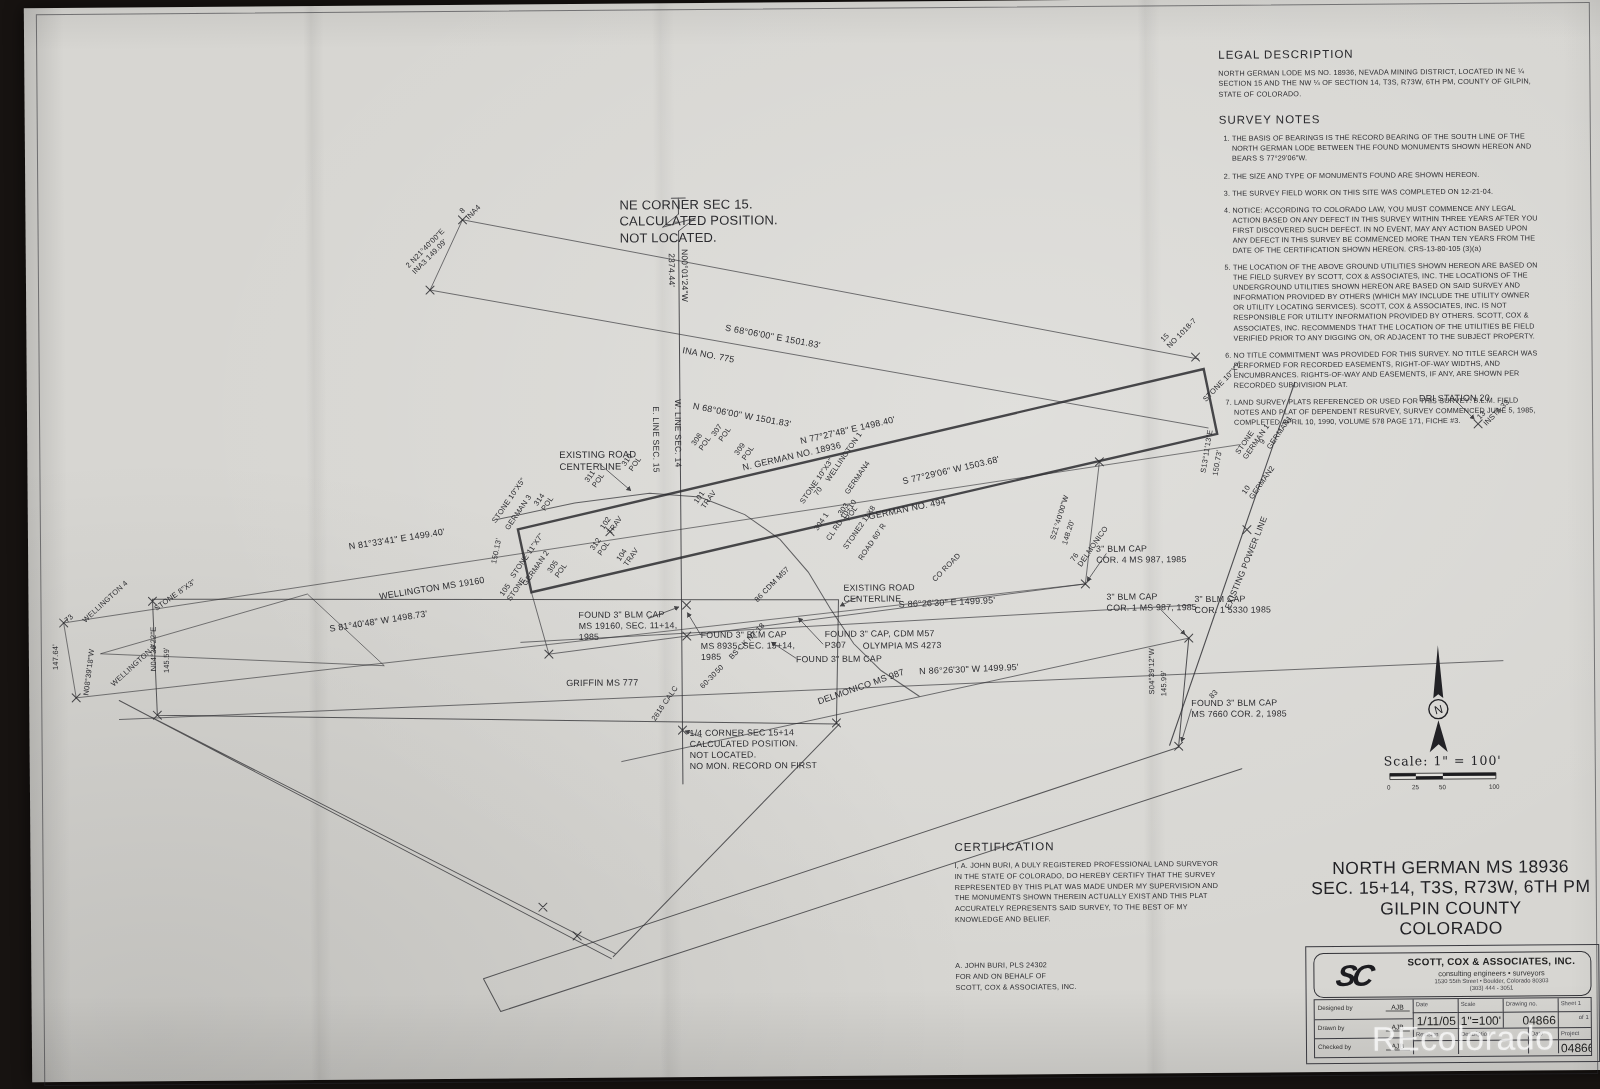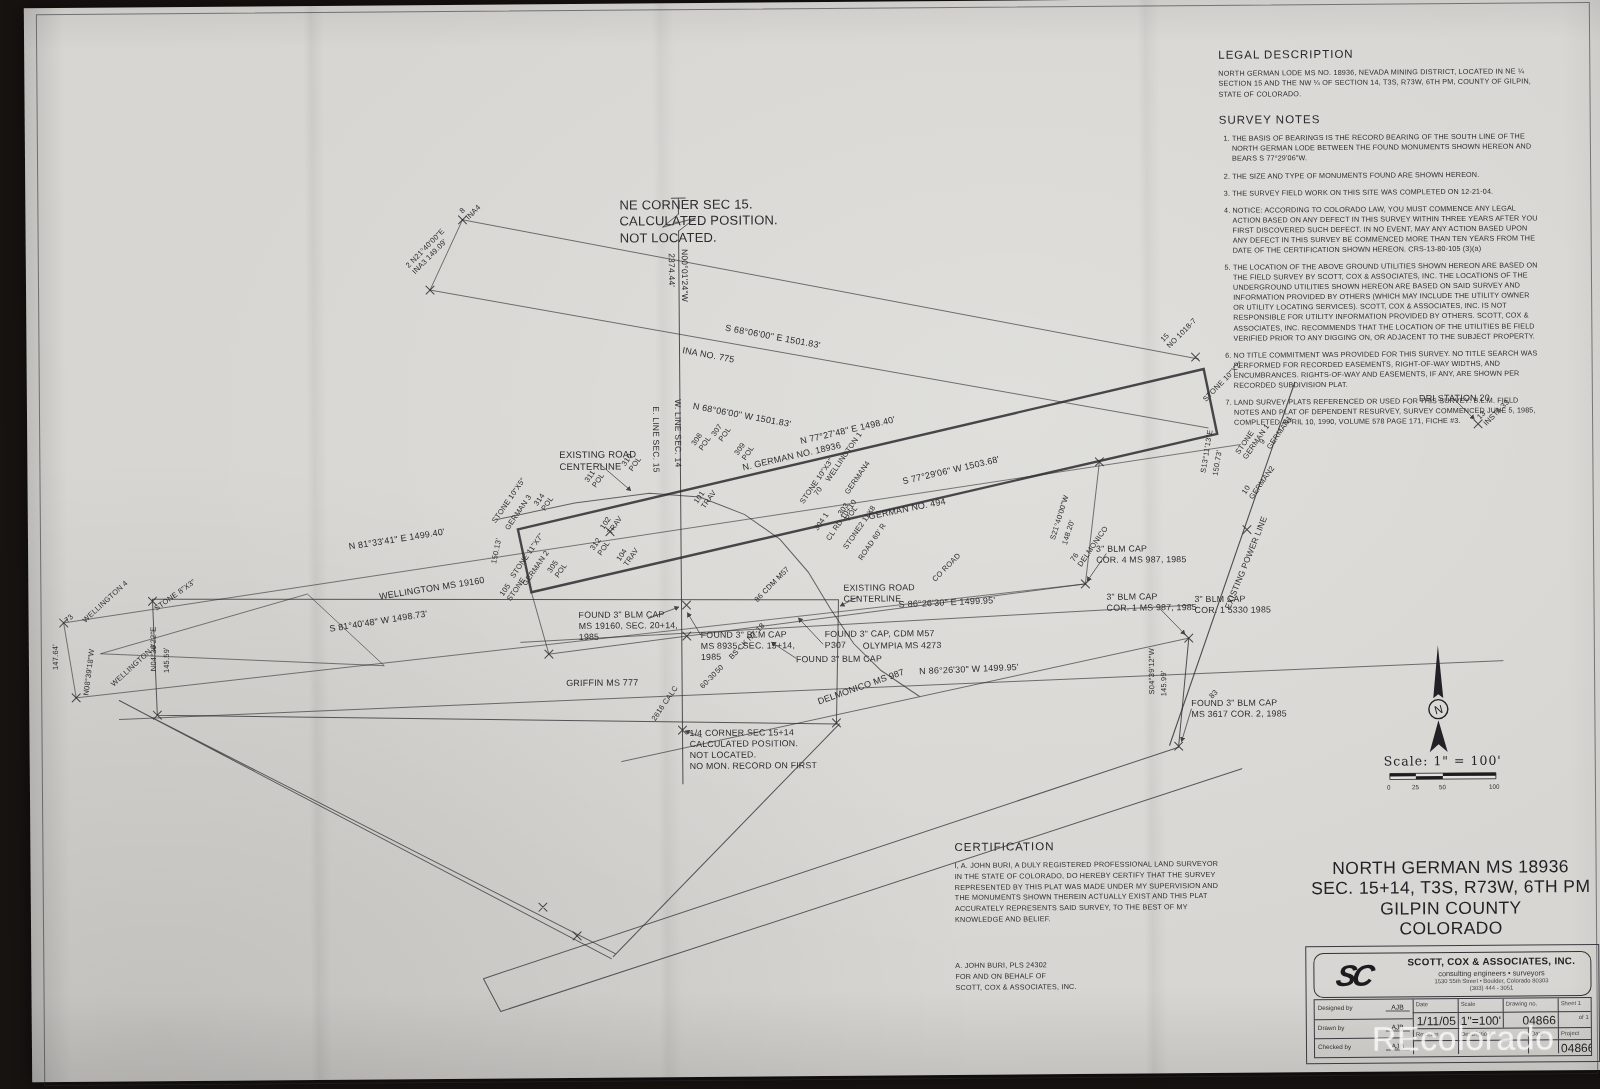--- a/index.html
+++ b/index.html
@@ -204,21 +204,21 @@
             <div>N 81°33'41" E    1499.40'</div>
           </div>
           <div class="ml" style="left: 378px; top: 588px; font-size: 9px; transform: rotate(-8.5deg);">
             <div>WELLINGTON MS  19160</div>
           </div>
           <div class="ml" style="left: 328px; top: 620px; font-size: 9px; transform: rotate(-8.5deg);">
             <div>S 81°40'48" W    1498.73'</div>
           </div>
           <div class="ml" style="left: 578px; top: 608px; font-size: 8.8px;">
             <div>FOUND 3" BLM CAP</div>
-            <div>MS 19160, SEC. 20+14,</div>
+            <div>MS 19160, SEC. 11+14,</div>
             <div>1985</div>
           </div>
           <div class="ml" style="left: 700px; top: 629px; font-size: 8.8px;">
             <div>FOUND 3" BLM CAP</div>
             <div>MS 8935, SEC. 15+14,</div>
             <div>1985</div>
           </div>
           <div class="ml" style="left: 824px; top: 629px; font-size: 8.8px;">
             <div>FOUND 3" CAP, CDM M57</div>
             <div>P307</div>
@@ -255,21 +255,21 @@
             <div>GRIFFIN MS 777</div>
           </div>
           <div class="ml" style="left: 815px; top: 697px; font-size: 9px; transform: rotate(-19deg);">
             <div>DELMONICO MS 987</div>
           </div>
           <div class="ml" style="left: 1222px; top: 610px; font-size: 8.5px; transform: rotate(-67.5deg);">
             <div>EXISTING POWER LINE</div>
           </div>
           <div class="ml" style="left: 1190px; top: 701px; font-size: 8.8px;">
             <div>FOUND 3" BLM CAP</div>
-            <div>MS 3617 COR. 2, 1985</div>
+            <div>MS 7660 COR. 2, 1985</div>
           </div>
           <div class="ml" style="left: 688px; top: 727px; font-size: 8.8px;">
             <div>1/4 CORNER SEC 15+14</div>
             <div>CALCULATED POSITION.</div>
             <div>NOT LOCATED.</div>
             <div>NO MON. RECORD ON FIRST</div>
           </div>
           <div class="ml" style="left: 1420px; top: 398px; font-size: 9px;">
             <div>DRI STATION 20</div>
           </div>

